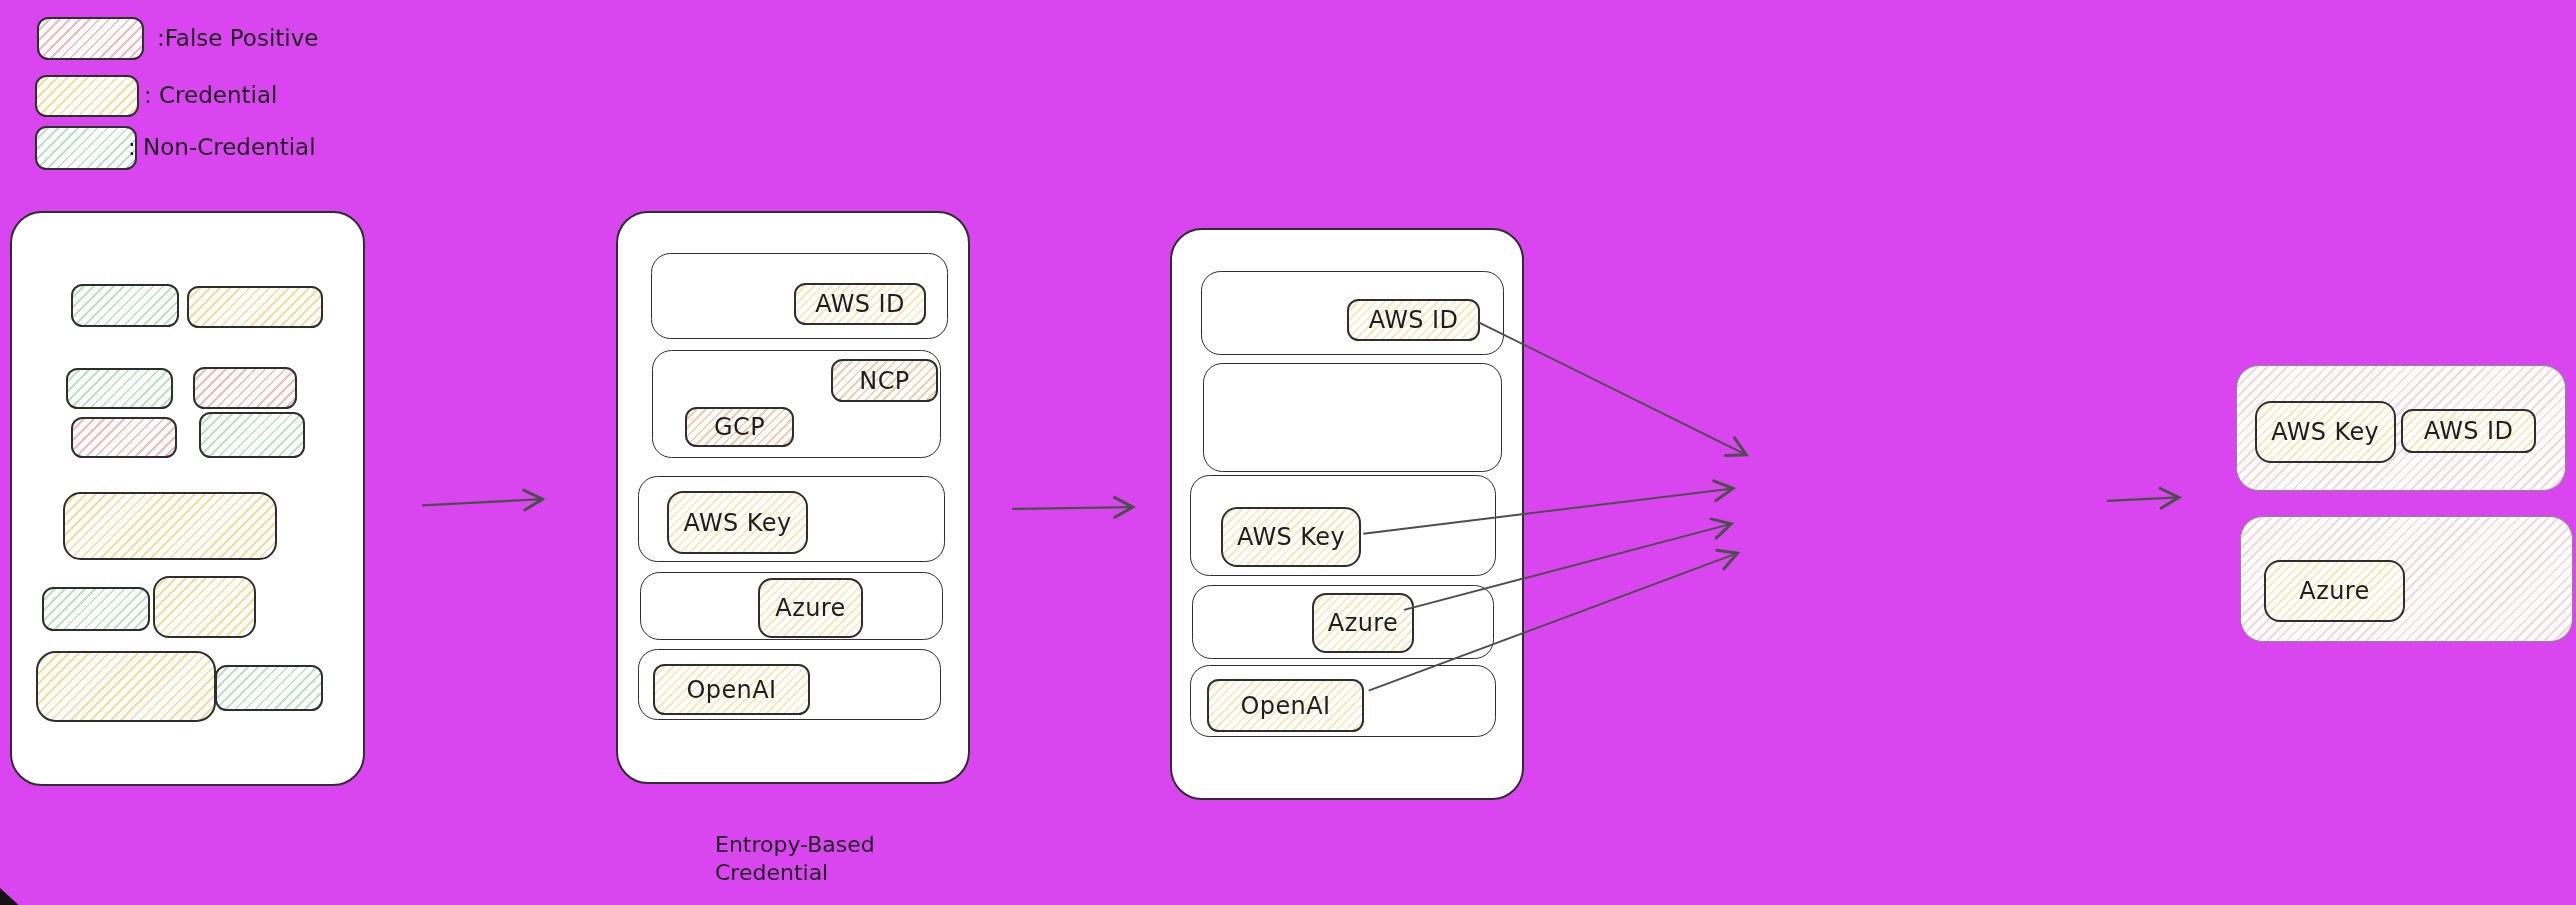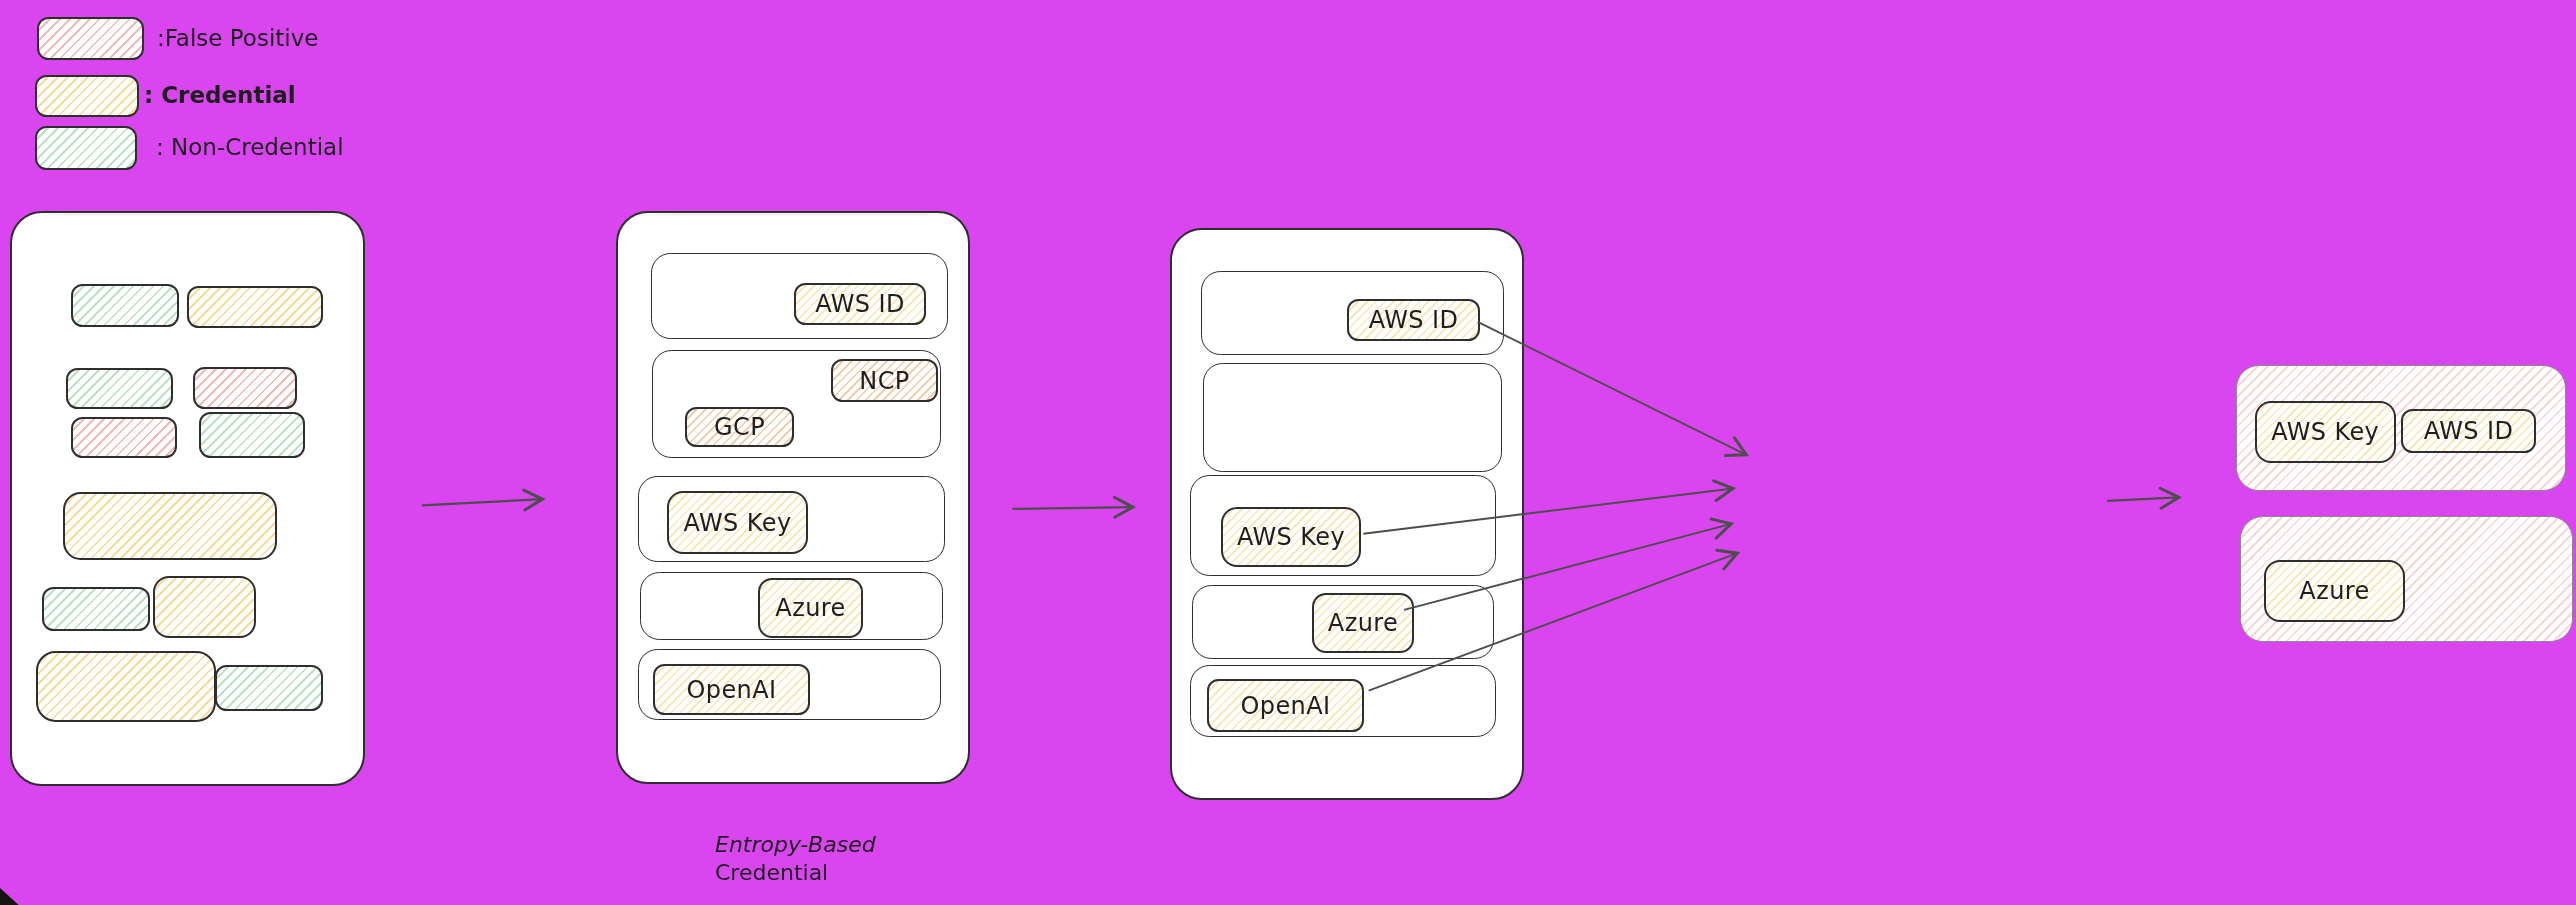--- a/index.html
+++ b/index.html
@@ -29,24 +29,24 @@
 </head>
 <body>
 
 <div class="canvas">
 
   <div>
     <div class="swatch hatch-red" style="left:37px;top:17px;width:103px;height:39px;"></div>
     <div class="legend-label" style="left:157px;top:25px;">:False Positive</div>
 
     <div class="swatch hatch-yellow" style="left:35px;top:75px;width:100px;height:38px;"></div>
-    <div class="legend-label" style="left:144px;top:82px;font-weight:bold;">: Credential</div>
+    <div class="legend-label" style="left:144px;top:82px;">: Credential</div>
 
     <div class="swatch hatch-green" style="left:35px;top:126px;width:98px;height:40px;"></div>
-    <div class="legend-label" style="left:156px;top:134px;">: Non-Credential</div>
+    <div class="legend-label" style="left:128px;top:134px;">: Non-Credential</div>
   </div>
 
   <div class="panel" style="left:9.8px;top:211px;width:351px;height:571px;">
     <div class="block hatch-green" style="left:59px;top:71px;width:104px;height:39px;"></div>
     <div class="block hatch-yellow" style="left:175px;top:73px;width:132px;height:38px;"></div>
     <div class="block hatch-green" style="left:54px;top:155px;width:103px;height:37px;"></div>
     <div class="block hatch-red" style="left:181px;top:154px;width:100px;height:38px;"></div>
     <div class="block hatch-red" style="left:59px;top:204px;width:102px;height:37px;"></div>
     <div class="block hatch-green" style="left:187px;top:199px;width:102px;height:42px;"></div>
     <div class="block hatch-yellow" style="left:51px;top:279px;width:210px;height:64px;border-radius:17.7px;"></div>
@@ -67,21 +67,21 @@
     <div class="subbox" style="left:20.4px;top:263px;width:305px;height:84px;"></div>
     <div class="chip hatch-yellow-lt" style="left:49px;top:278px;width:137px;height:59px;border-radius:16px;">AWS Key</div>
 
     <div class="subbox" style="left:22px;top:359px;width:301px;height:66px;"></div>
     <div class="chip hatch-yellow-lt" style="left:140px;top:365px;width:101px;height:56px;border-radius:14px;">Azure</div>
 
     <div class="subbox" style="left:20.4px;top:436px;width:301px;height:69px;"></div>
     <div class="chip hatch-yellow-lt" style="left:35px;top:451px;width:153px;height:47px;">OpenAI</div>
   </div>
   <div class="caption" style="left:715px;top:831px;">
-    <span style="display:block;font-style:italic;">Entropy-Based</span>
+    <span style="display:block;">Entropy-Based</span>
     <span style="display:block;">Credential</span>
   </div>
 
   <div class="panel" style="left:1170px;top:228px;width:350px;height:568px;">
     <div class="subbox" style="left:29px;top:41px;width:301px;height:82px;"></div>
     <div class="chip hatch-yellow-lt" style="left:175px;top:69px;width:129px;height:38px;">AWS ID</div>
 
     <div class="subbox" style="left:31px;top:133px;width:297px;height:107px;"></div>
 
     <div class="subbox" style="left:17.7px;top:245px;width:304px;height:99px;"></div>

